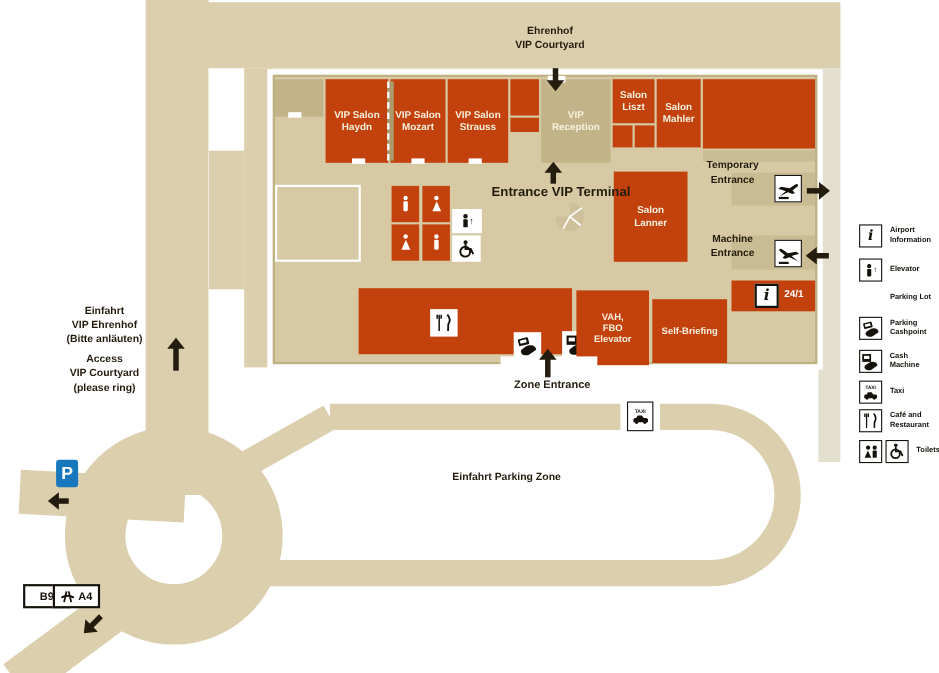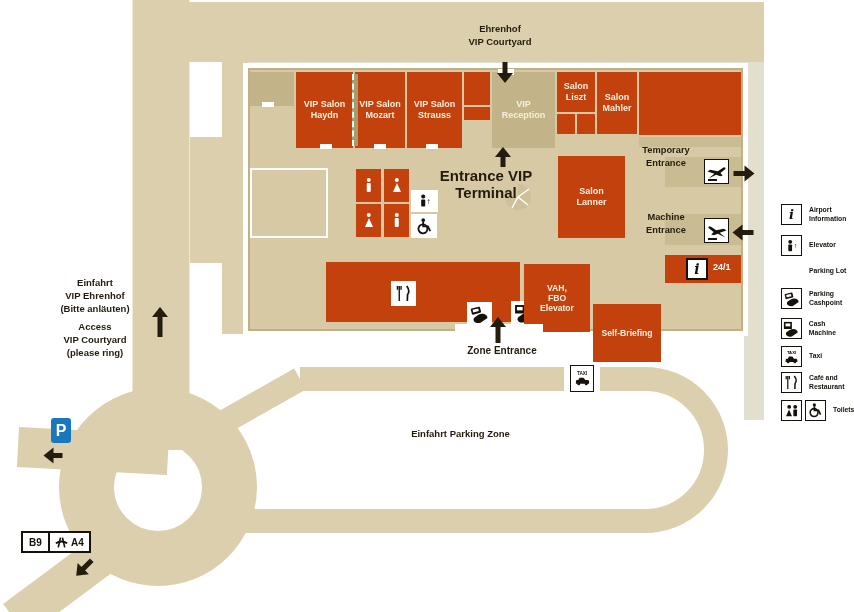--- a/index.html
+++ b/index.html
@@ -167,21 +167,21 @@
     <svg width="19" height="19" viewBox="0 0 18 18">
       <rect x="1" y="1" width="9" height="8" fill="#15120b"></rect>
       <rect x="2.8" y="2.8" width="5.4" height="3.2" fill="#ffffff"></rect>
       <path d="M7.5 10 c4.5 -2.5 9 -.5 9 2.8 l-6.5 4.5 c-4.5 1.2 -8 -1.5 -6.2 -4.6 z" fill="#15120b"></path>
     </svg>
   </div>
 
   <div class="room dark pre" style="left:274px;top:194px;width:66px;height:68px;font-size:8.6px;">VAH,
 FBO
 Elevator</div>
-  <div class="room dark" style="left:343px;top:202px;width:68px;height:58px;font-size:8.6px;margin-top:32px;">Self-Briefing</div>
+  <div class="room dark" style="left:343px;top:202px;width:68px;height:58px;font-size:8.6px;">Self-Briefing</div>
 </div>
 
 <div class="tick" style="left:320px;top:144px;width:12px;height:5px;"></div>
 <div class="tick" style="left:374px;top:144px;width:12px;height:5px;"></div>
 <div class="tick" style="left:426px;top:144px;width:12px;height:5px;"></div>
 <div class="tick" style="left:262px;top:102px;width:12px;height:5px;"></div>
 <div class="tick" style="left:498px;top:69px;width:16px;height:6px;"></div>
 <div class="abs" style="left:352px;top:74px;width:4px;height:72px;background:#aa9b6d;border-left:2px dashed #ffffff;z-index:3;"></div>
 
 <div class="abs" style="left:455px;top:324px;width:88px;height:14px;background:#ffffff;z-index:3;"></div>
@@ -190,21 +190,21 @@
 VIP Courtyard</div>
 <div class="arr" style="left:497px;top:62px;height:21px;transform:rotate(180deg);">
   <span class="head"></span>
     <span class="shaft"></span>
   </div>
 
 <div class="arr" style="left:495px;top:147px;height:20px;">
   <span class="head"></span>
     <span class="shaft"></span>
   </div>
-<div class="lbl" style="left:412px;top:167px;width:148px;font-size:15px;">Entrance VIP Terminal</div>
+<div class="lbl" style="left:436px;top:167px;width:148px;font-size:12px;">Entrance VIP Terminal</div>
 
 <div class="lbl pre" style="left:616px;top:144px;width:100px;font-size:9.3px;line-height:1.4;">Temporary
 Entrance</div>
 <div class="iconbox bordered" style="left:704px;top:159px;width:25px;height:25px;z-index:4;">
   <svg width="20" height="14" viewBox="0 0 20 12" style="transform:rotate(-16deg);">
     <path d="M0 10 L7 7 L1 3 L4 2 L11 5.5 L17 3.5 Q20 3 19 5.5 L13 8 L14.5 11 L12 11 L8.5 8.5 Z" fill="#15120b"></path>
   </svg>
   <span style="position:absolute;left:3px;bottom:2px;width:9px;height:2px;background:#15120b;"></span>
 </div>
 <div class="arr" style="left:736px;top:163px;height:21px;transform:rotate(90deg);">
@@ -253,21 +253,21 @@
 <div class="abs" style="left:564px;top:362px;width:36px;height:33px;background:#ffffff;z-index:3;"></div>
 <div class="abs signbox" style="left:570px;top:365px;width:24px;height:27px;flex-direction:column;z-index:4;border-width:1.5px;">
   <span style="font-size:4.6px;font-weight:bold;">TAXI</span>
   <svg width="17" height="10" viewBox="0 0 18 10">
     <path d="M2 8 h14 v-2.5 q0 -1.5 -2 -1.5 h-2 l-2 -2.5 h-4 l-1.5 2.5 h-1 q-1.5 0 -1.5 1.5 z" fill="#15120b"></path>
     <circle cx="5" cy="8" r="1.6" fill="#15120b"></circle>
       <circle cx="13" cy="8" r="1.6" fill="#15120b"></circle>
   </svg>
 </div>
 
-<div class="abs signbox" style="left:21px;top:531px;width:29px;height:22px;font-size:10px;z-index:4;">B9</div>
+<div class="abs signbox" style="left:21px;top:531px;width:43px;height:22px;font-size:10px;z-index:4;">B9</div>
 <div class="abs signbox" style="left:48px;top:531px;width:43px;height:22px;font-size:10px;z-index:4;gap:3px;">
   <svg width="13" height="13" viewBox="0 0 16 14">
     <path d="M4 13 L6.8 1 M12 13 L9.2 1" stroke="#15120b" stroke-width="2" fill="none"></path>
     <path d="M1 8 Q8 3.5 15 8" stroke="#15120b" stroke-width="2.2" fill="none"></path>
   </svg>
   <span>A4</span>
 </div>
 <div class="arr" style="left:76px;top:557px;height:22px;transform:rotate(225deg);">
   <span class="head"></span>
     <span class="shaft"></span>

